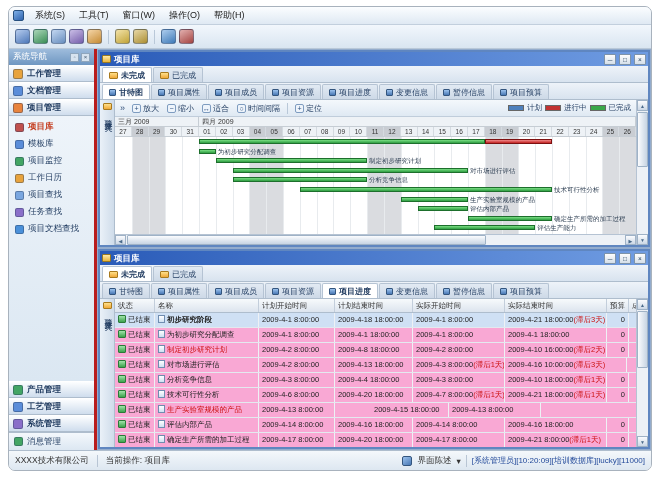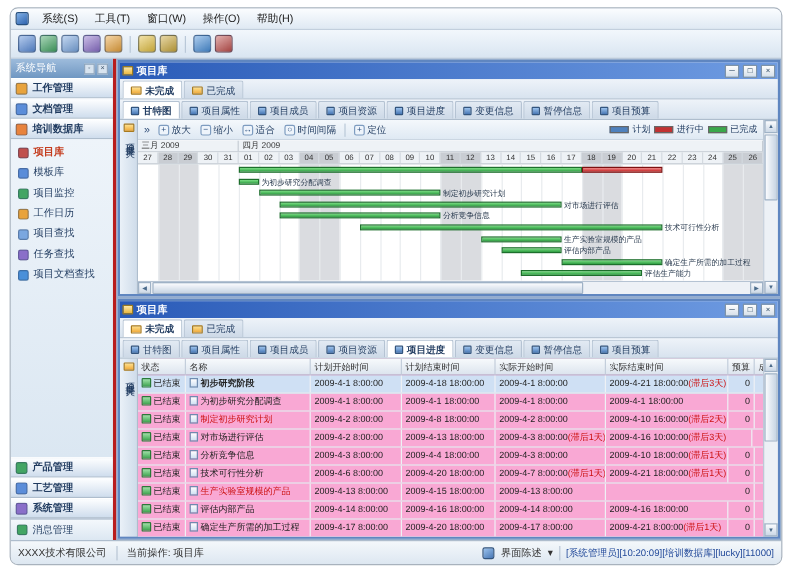--- a/index.html
+++ b/index.html
@@ -142,21 +142,21 @@
             <div class="group-header">
               <span class="group-icon" style="background: rgb(232, 163, 61);"></span>
               <span>工作管理</span>
             </div>
             <div class="group-header">
               <span class="group-icon" style="background: rgb(91, 141, 217);"></span>
               <span>文档管理</span>
             </div>
             <div class="group-header">
               <span class="group-icon" style="background: rgb(232, 131, 61);"></span>
-              <span>培训数据库</span>
+              <span>项目管理</span>
             </div>
             <div class="project-items">
               <div class="proj-item selected">
                 <span class="item-icon" style="background: rgb(192, 80, 77);"></span>
                 <span>项目库</span>
               </div>
               <div class="proj-item">
                 <span class="item-icon" style="background: rgb(91, 141, 217);"></span>
                 <span>模板库</span>
               </div>
@@ -555,21 +555,21 @@
                     <div class="td" style="width: 78px;">2009-4-20 18:00:00</div>
                     <div class="td" style="width: 92px;"><span>2009-4-7 8:00:00</span><span class="red-text">(滞后1天)</span></div>
                     <div class="td" style="width: 102px;"><span>2009-4-21 18:00:00</span><span class="red-text">(滞后1天)</span></div>
                     <div class="td" style="width: 22px; text-align: right;">0</div>
                     <div class="td" style="width: 24px;"></div>
                   </div>
                   <div class="trow">
                     <div class="td" style="width: 40px;"><span class="status-ic"></span><span>已结束</span></div>
                     <div class="td" style="width: 104px;"><span class="doc-ic"></span><span class="red-text">生产实验室规模的产品</span></div>
                     <div class="td" style="width: 76px;">2009-4-13 8:00:00</div>
-                    <div class="td" style="width: 78px;">2009-4-15 18:00:00</div>
+                    <div class="td" style="width: 78px; margin-left: 36px;">2009-4-15 18:00:00</div>
                     <div class="td" style="width: 92px;"><span>2009-4-13 8:00:00</span></div>
                     <div class="td" style="width: 102px; margin-top: 42px;"><span>2009-4-16 10:00:00</span><span class="red-text">(滞后1天)</span></div>
                     <div class="td" style="width: 22px; text-align: right;">0</div>
                     <div class="td" style="width: 24px;"></div>
                   </div>
                   <div class="trow">
                     <div class="td" style="width: 40px;"><span class="status-ic"></span><span>已结束</span></div>
                     <div class="td" style="width: 104px;"><span class="doc-ic"></span><span>评估内部产品</span></div>
                     <div class="td" style="width: 76px;">2009-4-14 8:00:00</div>
                     <div class="td" style="width: 78px;">2009-4-16 18:00:00</div>

